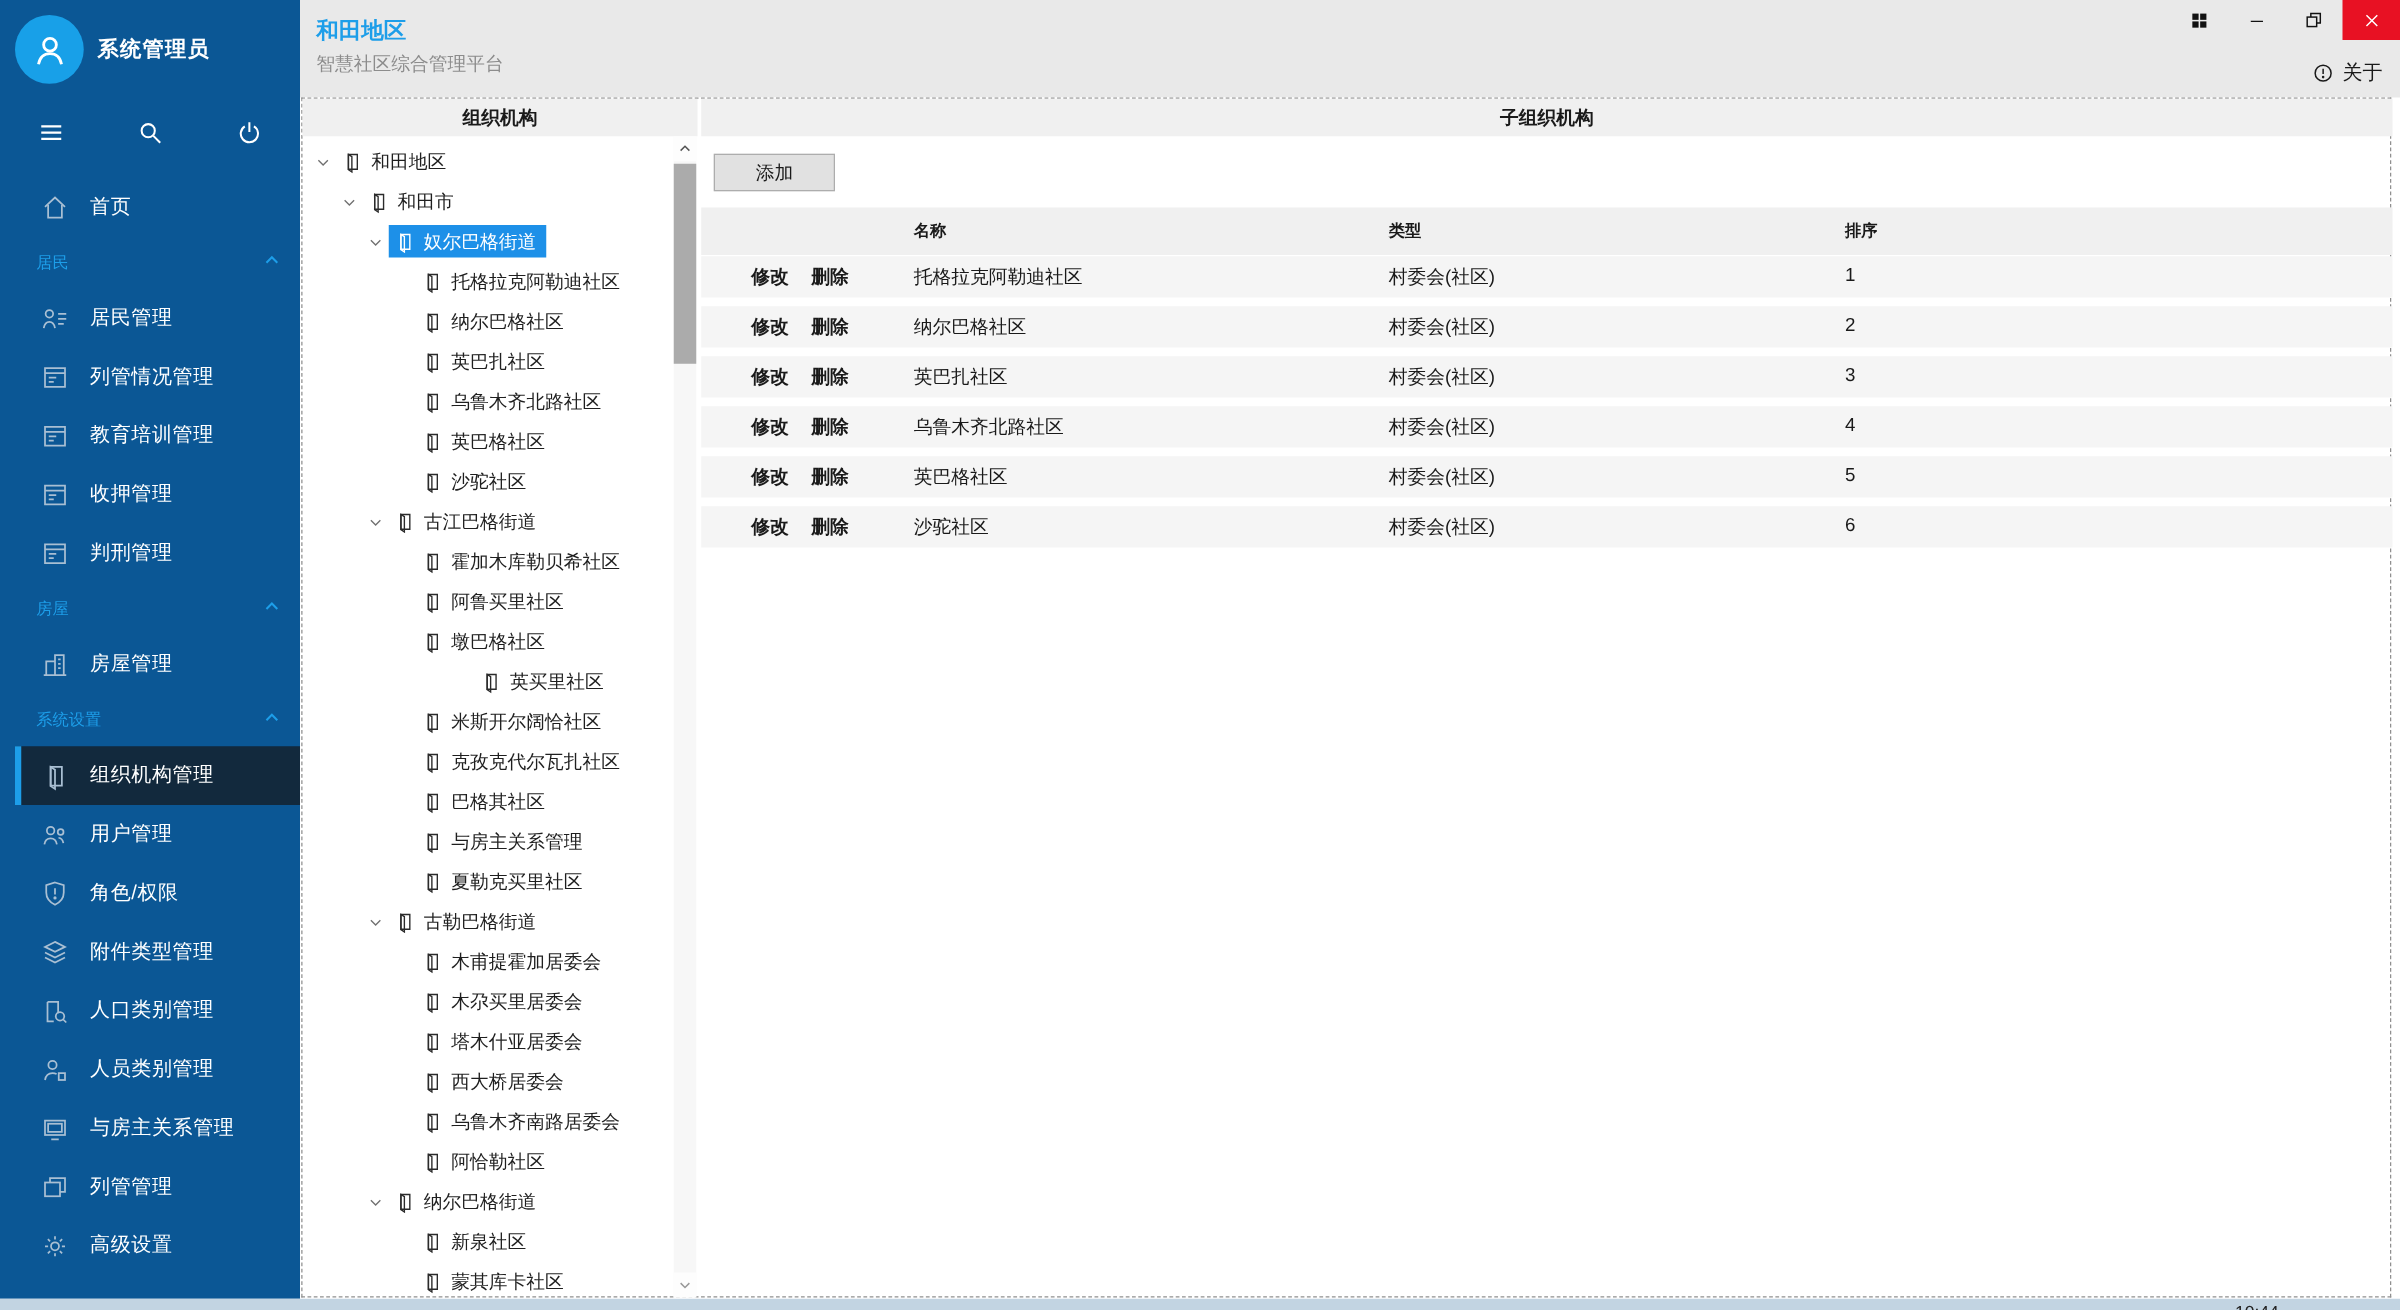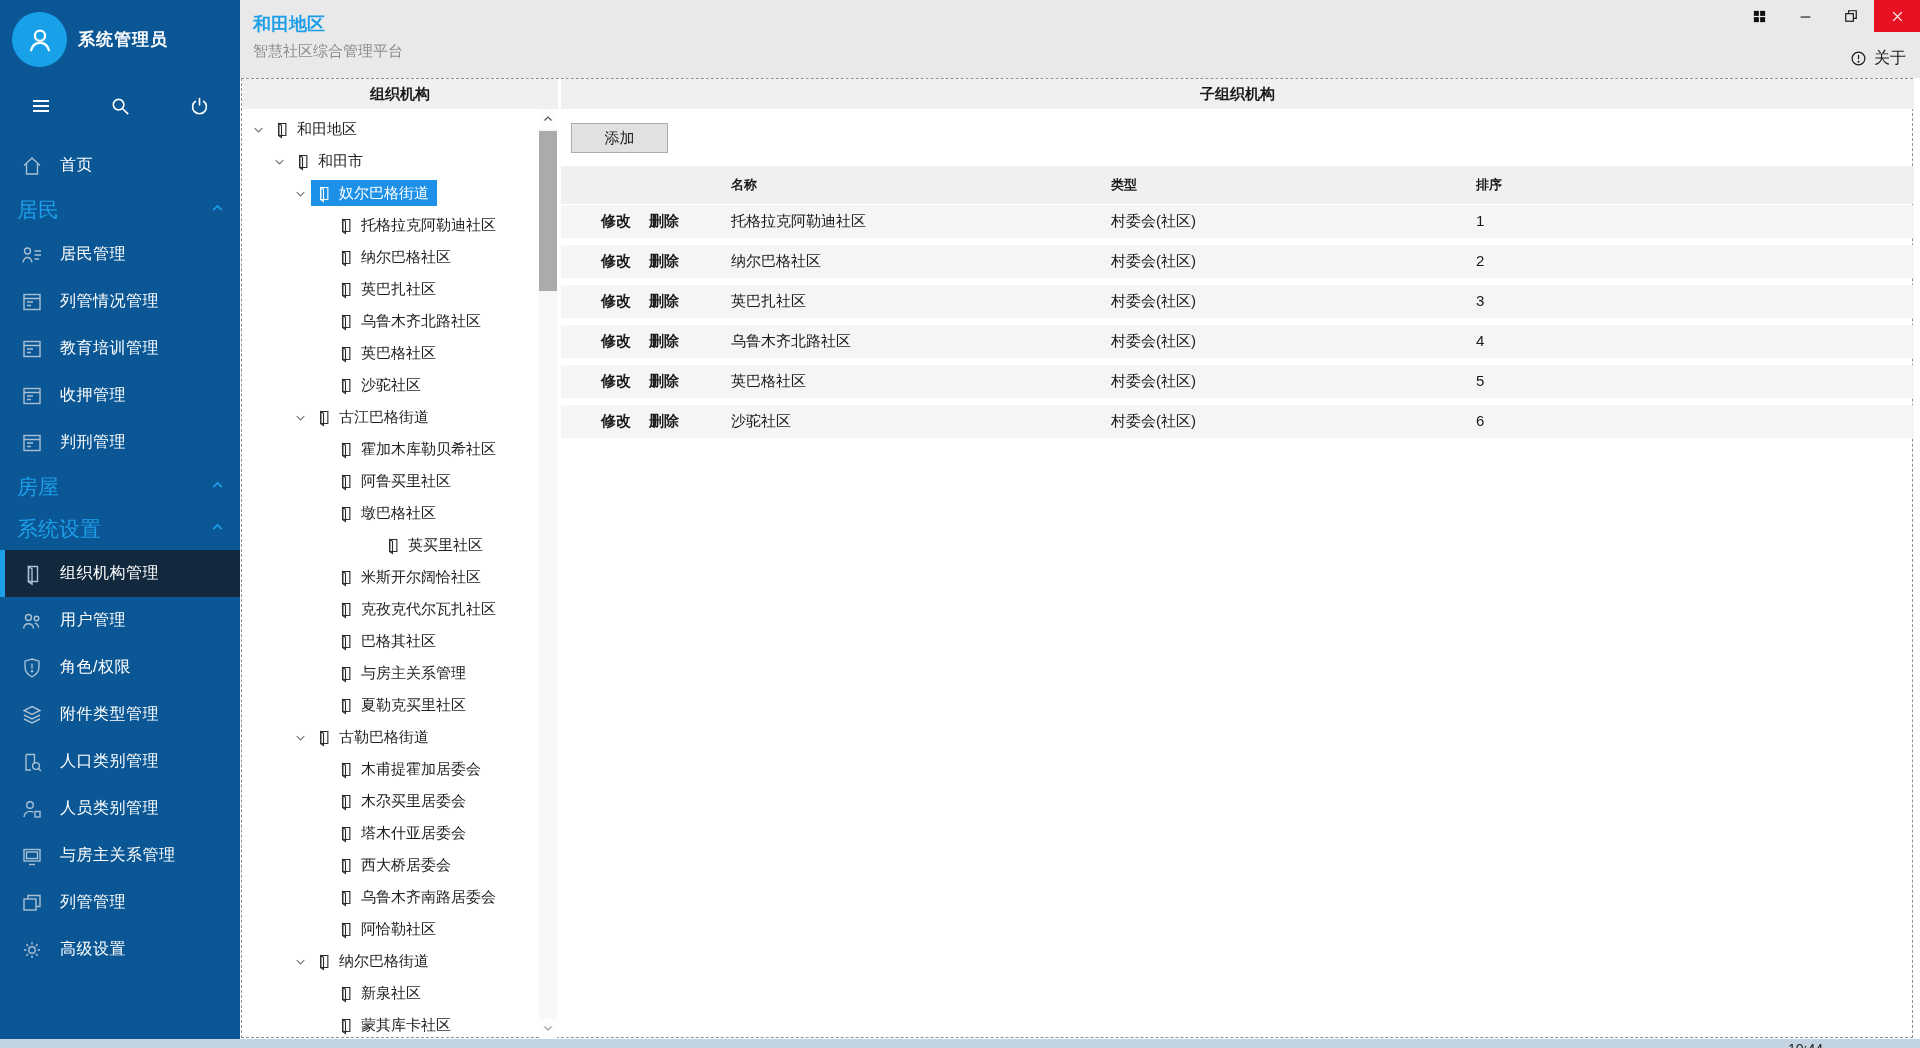--- a/index.html
+++ b/index.html
@@ -10,32 +10,32 @@
   .sidebar { position:absolute; left:0; top:0; width:240px; height:1039px;
     background:#0b5795; color:#fff; z-index:2; }
   .user-row { position:absolute; left:12px; top:12px; display:flex; align-items:center; }
   .avatar { width:55px; height:55px; border-radius:50%; background:#18a0e8;
     display:flex; align-items:center; justify-content:center; }
   .user-name { margin-left:11px; font-size:17px; font-weight:bold; letter-spacing:1px; }
   .quick-icons { position:absolute; left:0; top:86px; width:240px; height:40px;
     display:flex; align-items:center; justify-content:space-between; padding:0 28px; }
   .quick-icons .qi { width:26px; height:26px; cursor:pointer; display:flex;
     align-items:center; justify-content:center; }
-  .menu { position:absolute; left:0; top:142px; width:240px; }
+  .menu { position:absolute; left:0; top:142px; width:240px;padding-left:12px; }
   .menu-item { height:47px; display:flex; align-items:center; padding-left:20px;
     cursor:pointer; position:relative; }
   .menu-item .mi-icon { width:24px; height:24px; margin-right:16px; color:#a9bfd3;
     flex:0 0 24px; display:flex; align-items:center; justify-content:center; }
   .menu-item .mi-label { font-size:16px; color:#fff; letter-spacing:.5px; }
   .menu-item.selected { background:#12293d; }
   .menu-item.selected::before { content:""; position:absolute; left:0; top:0;
     width:5px; height:100%; background:#1d9ee9; }
   .menu-section { height:42px; display:flex; align-items:center; padding-left:17px;
     position:relative; cursor:pointer; }
-  .menu-section .ms-label { font-size:21px; color:#1d9ee9; }
+  .menu-section .ms-label { font-size:13px; color:#1d9ee9; }
   .menu-section .ms-chev { position:absolute; right:16px; top:14px; }
 
   
   .topbar { position:absolute; left:240px; top:0; width:1680px; height:78px;
     background:#e9e9e9; }
   .app-title { position:absolute; left:13px; top:12px; font-size:18px; font-weight:bold;
     color:#1d9ee9; }
   .app-subtitle { position:absolute; left:13px; top:42px; font-size:15px; color:#8c8c8c; }
   .win-controls { position:absolute; right:0; top:0; height:32px; display:flex; }
   .win-btn { width:46px; height:32px; display:flex; align-items:center;
@@ -196,20 +196,29 @@
         </span>
         <span class="mi-label">判刑管理</span>
       </div>
       <div class="menu-section">
         <span class="ms-label">房屋</span>
         <span class="ms-chev">
           <svg width="13" height="10" viewBox="0 0 24 18" fill="none" stroke="#1d9ee9" stroke-width="3">
             <path d="M4 13l8-8 8 8"></path>
           </svg>
         </span>
+      </div>
+      <div class="menu-item">
+        <span class="mi-icon">
+          <svg width="24" height="24" viewBox="0 0 24 24" fill="none" stroke="currentColor" stroke-width="1.4">
+            <path d="M5 20V9h7v11M12 20V4h7v16M3 20h18"></path>
+            <path d="M14.5 7.5h2M14.5 11h2M14.5 14.5h2"></path>
+          </svg>
+        </span>
+        <span class="mi-label">房屋管理</span>
       </div>
       <div class="menu-section">
         <span class="ms-label">系统设置</span>
         <span class="ms-chev">
           <svg width="13" height="10" viewBox="0 0 24 18" fill="none" stroke="#1d9ee9" stroke-width="3">
             <path d="M4 13l8-8 8 8"></path>
           </svg>
         </span>
       </div>
       <div class="menu-item selected">

